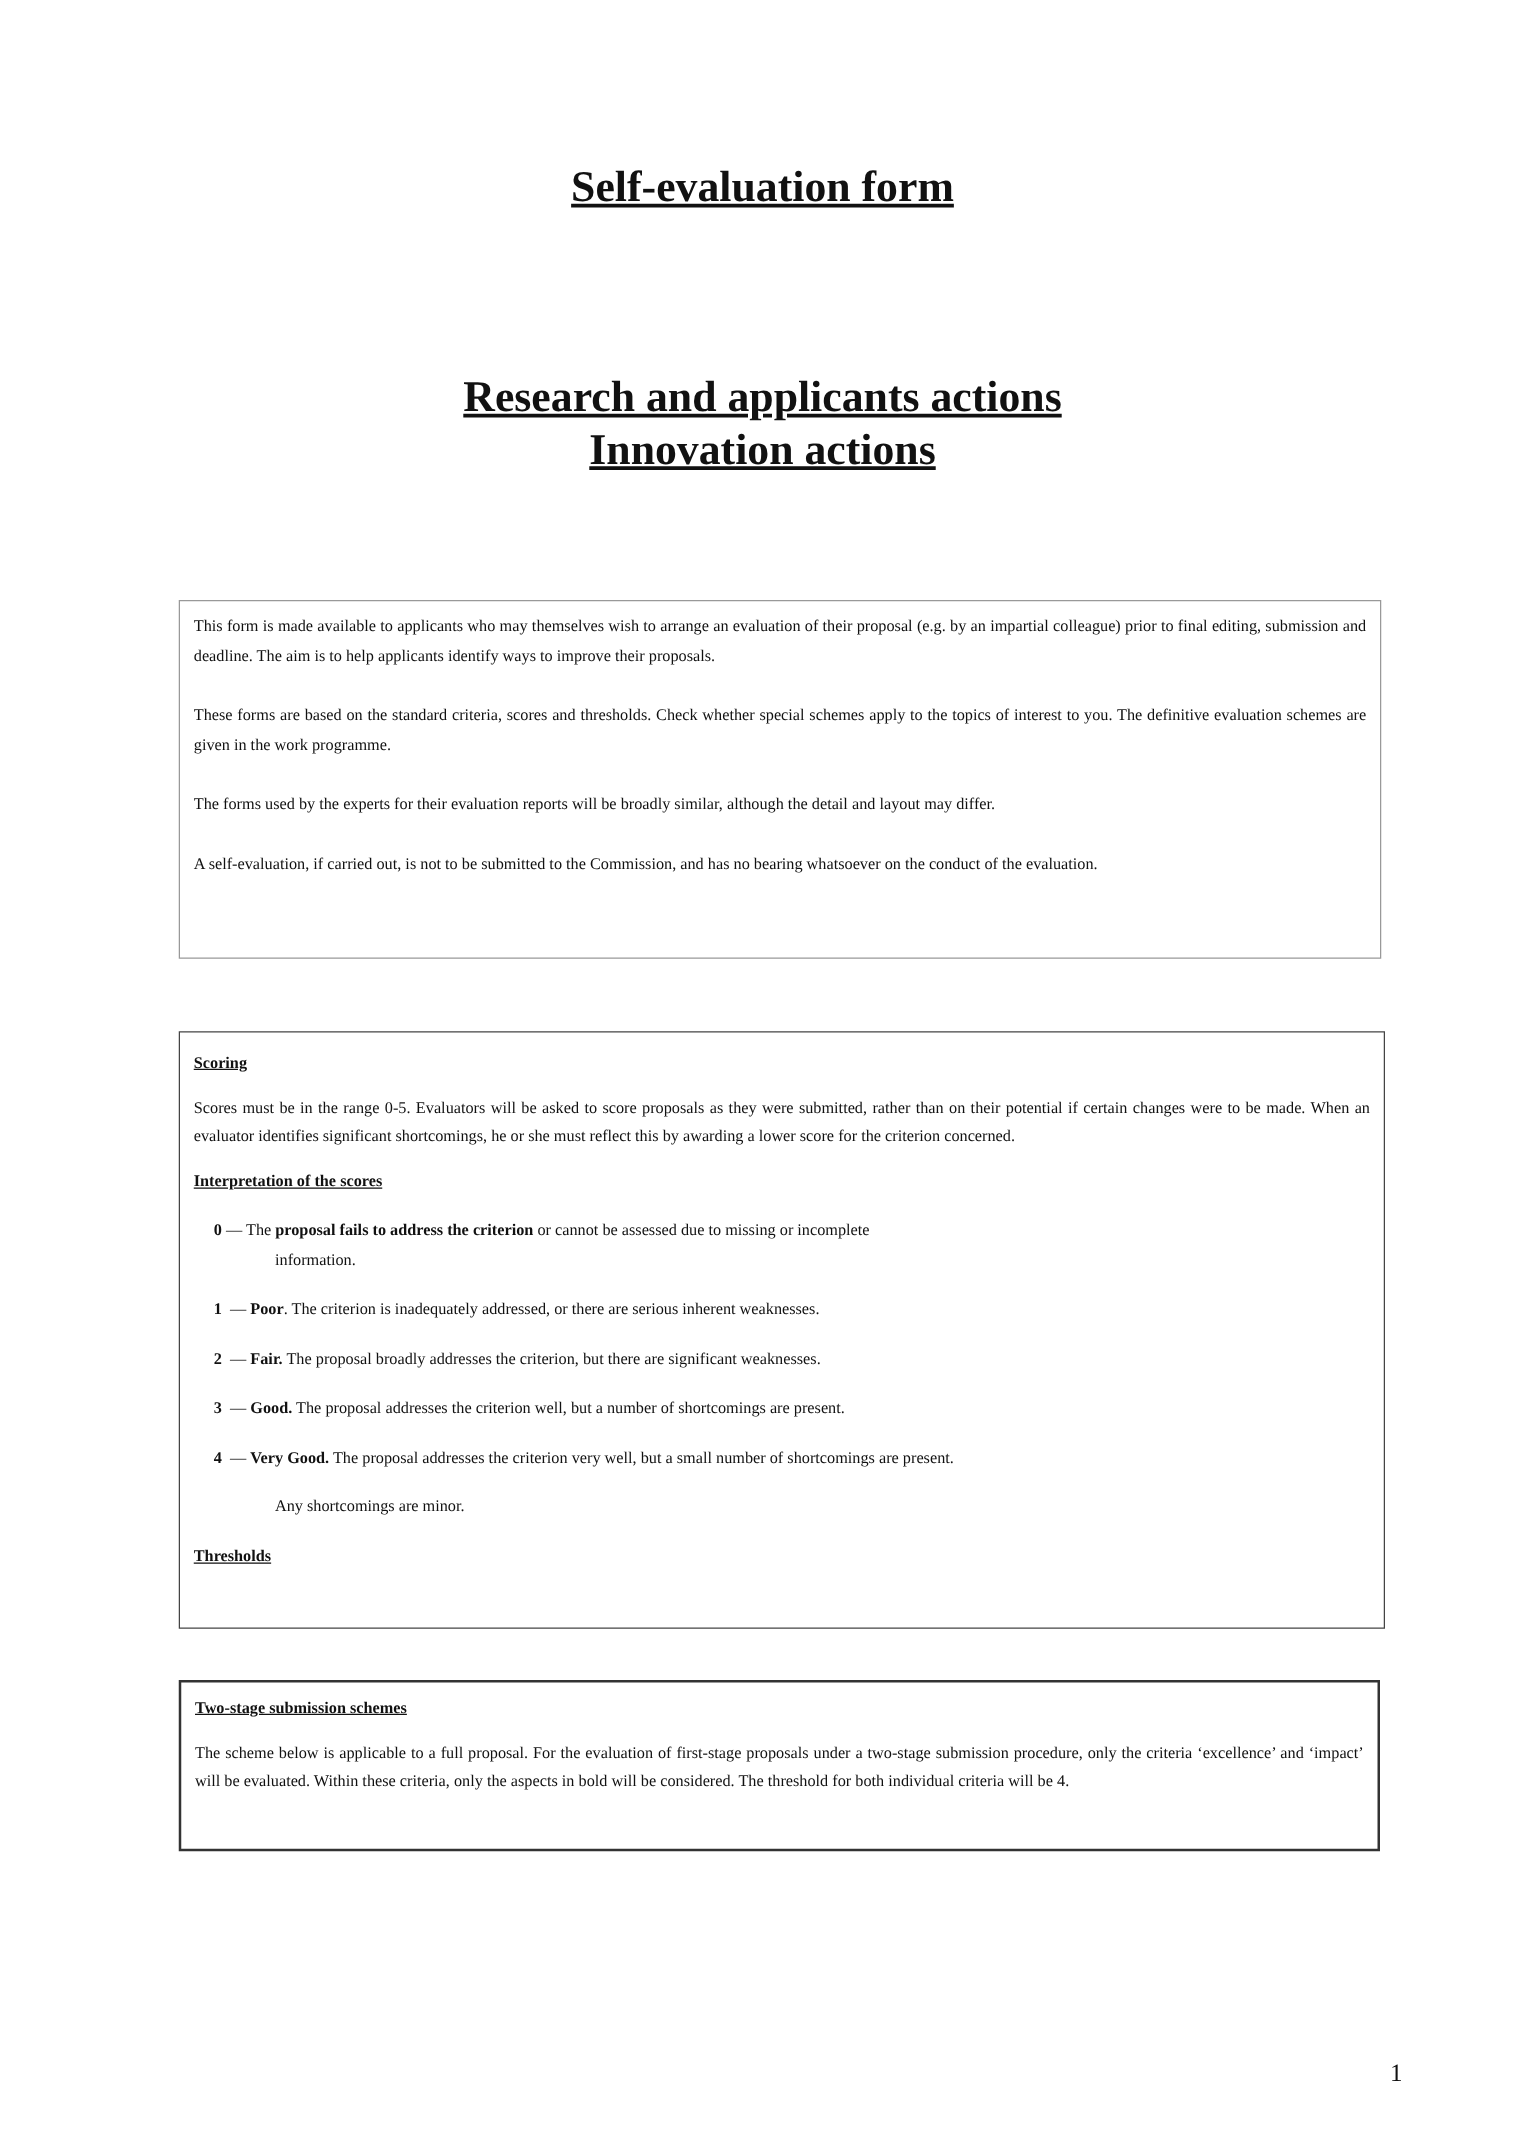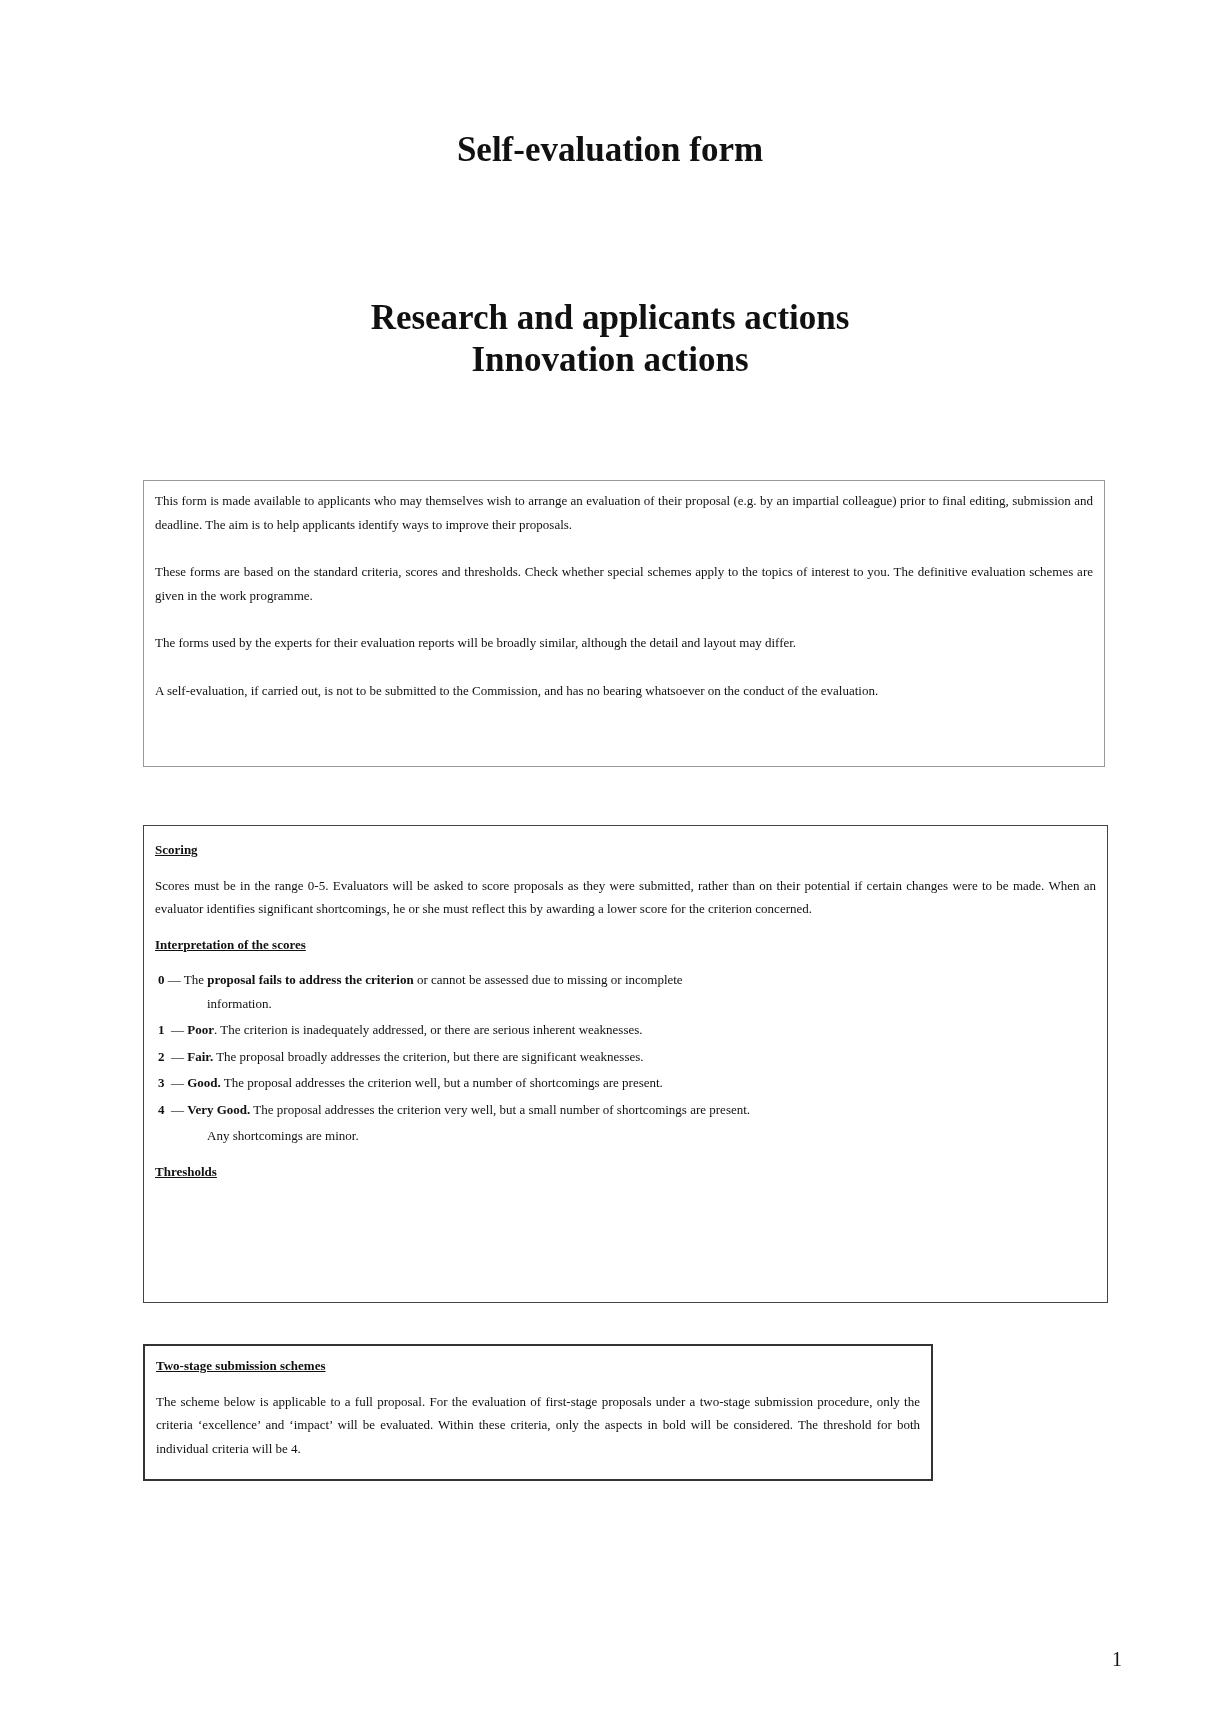--- a/index.html
+++ b/index.html
@@ -1,25 +1,25 @@
 <!DOCTYPE html>
 <html><head>
 <meta charset="utf-8">
 <style>
   html, body { margin:0; padding:0; background:#fff; }
   body { width:1220px; height:1717px; position:relative; font-family:"Liberation Serif", serif; color:#111; overflow:hidden; }
-  .title { position:absolute; left:0; width:1220px; text-align:center; font-weight:bold; font-size:35px; }
+  .title { position:absolute; left:0; width:1220px; text-align:center; font-weight:bold; font-size:35px;text-decoration:underline; }
   .box { position:absolute; box-sizing:border-box; font-size:13px; line-height:23.5px; }
   .box p { margin:0 0 24px 0; text-align:justify; }
   .box1 { left:143px; top:480px; width:962px; height:287px; border:1px solid #999; padding:8px 11px; }
   .box2 { left:143px; top:825px; width:965px; height:478px; border:1.5px solid #444; padding:12px 11px; }
-  .box3 { left:143px; top:1344px; width:790px; height:137px; border:2px solid #333; padding:8px 11px; }
+  .box3 { left:143px; top:1344px; width:961px; height:137px; border:2px solid #333; padding:8px 11px; }
   .h { font-weight:bold; text-decoration:underline; margin-bottom:12px; }
   .box2 p { margin-bottom:12px; }
-  .score { margin:3px; }
+  .score { margin:16px; }
   .score .indent { padding-left:49px; display:block; }
   .pagenum { position:absolute; left:1112px; top:1648px; font-size:20px; }
 </style>
 </head>
 <body>
 
 <div class="title" style="top:130px;">Self-evaluation form</div>
 <div class="title" style="top:298px;">Research and applicants actions</div>
 <div class="title" style="top:340px;">Innovation actions</div>
 

